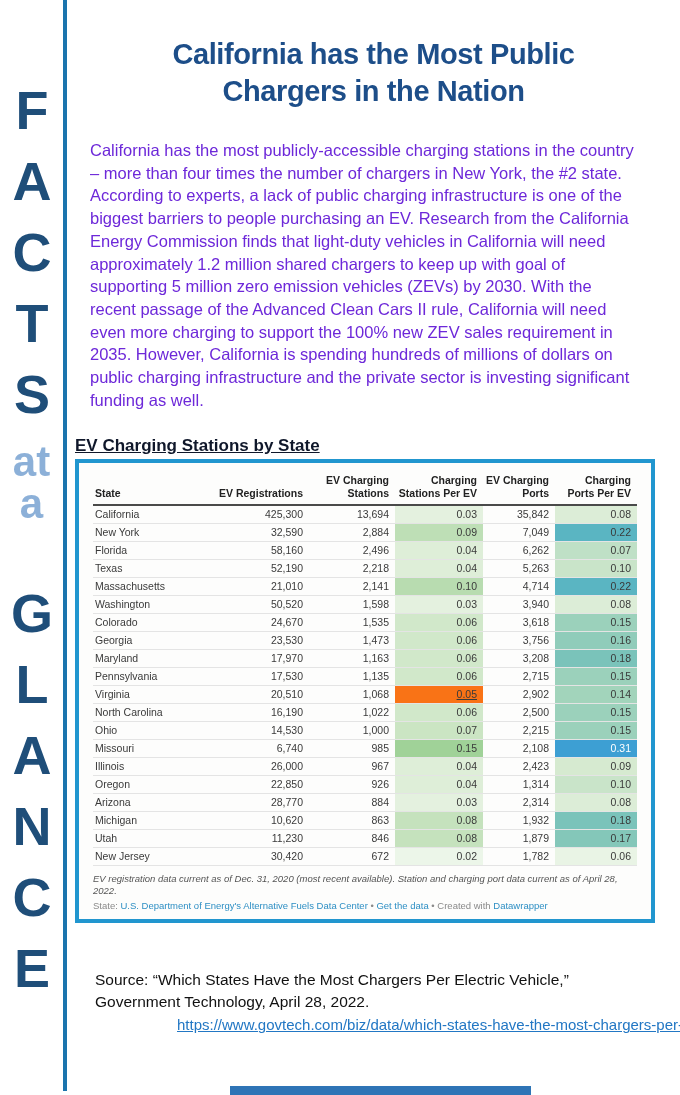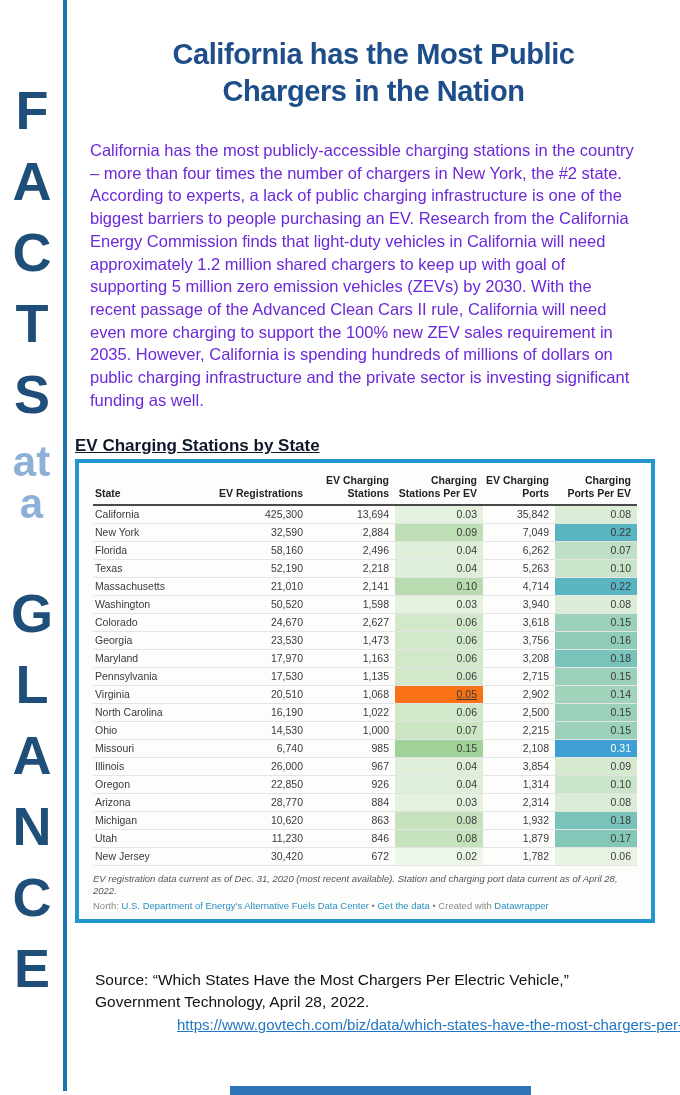--- a/index.html
+++ b/index.html
@@ -147,21 +147,21 @@
               <td class="col-state">Washington</td>
               <td>50,520</td>
               <td>1,598</td>
               <td style="background: rgb(228, 241, 223);">0.03</td>
               <td>3,940</td>
               <td style="background: rgb(220, 237, 215);">0.08</td>
             </tr>
             <tr>
               <td class="col-state">Colorado</td>
               <td>24,670</td>
-              <td>2,627</td>
+              <td>1,535</td>
               <td style="background: rgb(209, 232, 202);">0.06</td>
               <td>3,618</td>
               <td style="background: rgb(155, 209, 187);">0.15</td>
             </tr>
             <tr>
               <td class="col-state">Georgia</td>
               <td>23,530</td>
               <td>1,473</td>
               <td style="background: rgb(209, 232, 202);">0.06</td>
               <td>3,756</td>
@@ -213,21 +213,21 @@
               <td>985</td>
               <td style="background: rgb(160, 210, 152);">0.15</td>
               <td>2,108</td>
               <td style="background: rgb(61, 159, 211); color: rgb(255, 255, 255);">0.31</td>
             </tr>
             <tr>
               <td class="col-state">Illinois</td>
               <td>26,000</td>
               <td>967</td>
               <td style="background: rgb(222, 238, 216);">0.04</td>
-              <td>3,854</td>
+              <td>2,423</td>
               <td style="background: rgb(214, 234, 208);">0.09</td>
             </tr>
             <tr>
               <td class="col-state">Oregon</td>
               <td>22,850</td>
               <td>926</td>
               <td style="background: rgb(222, 238, 216);">0.04</td>
               <td>1,314</td>
               <td style="background: rgb(201, 228, 201);">0.10</td>
             </tr>
@@ -262,21 +262,21 @@
               <td style="background: rgb(236, 246, 233);">0.02</td>
               <td>1,782</td>
               <td style="background: rgb(233, 244, 229);">0.06</td>
             </tr>
           </tbody>
       </table>
 
       <div class="chart-footnote">EV registration data current as of Dec. 31, 2020 (most recent available). Station and charging port data current as of April 28, 2022.</div>
 
       <div class="chart-source">
-        <span>North: </span><a href="#">U.S. Department of Energy's Alternative Fuels Data Center</a><span> • </span><a href="#">Get the data</a><span> • Created with </span><a href="#">Datawrapper</a>
+        <span>State: </span><a href="#">U.S. Department of Energy's Alternative Fuels Data Center</a><span> • </span><a href="#">Get the data</a><span> • Created with </span><a href="#">Datawrapper</a>
       </div>
     </div>
 
     <div class="bottom-source">
       <span>Source:  “Which States Have the Most Chargers Per Electric Vehicle,”</span><br>
       <span>Government Technology, April 28, 2022.</span>
       <a class="bottom-link" href="#">https://www.govtech.com/biz/data/which-states-have-the-most-chargers-per-electric-vehicle</a>
     </div>
 
   </div>

